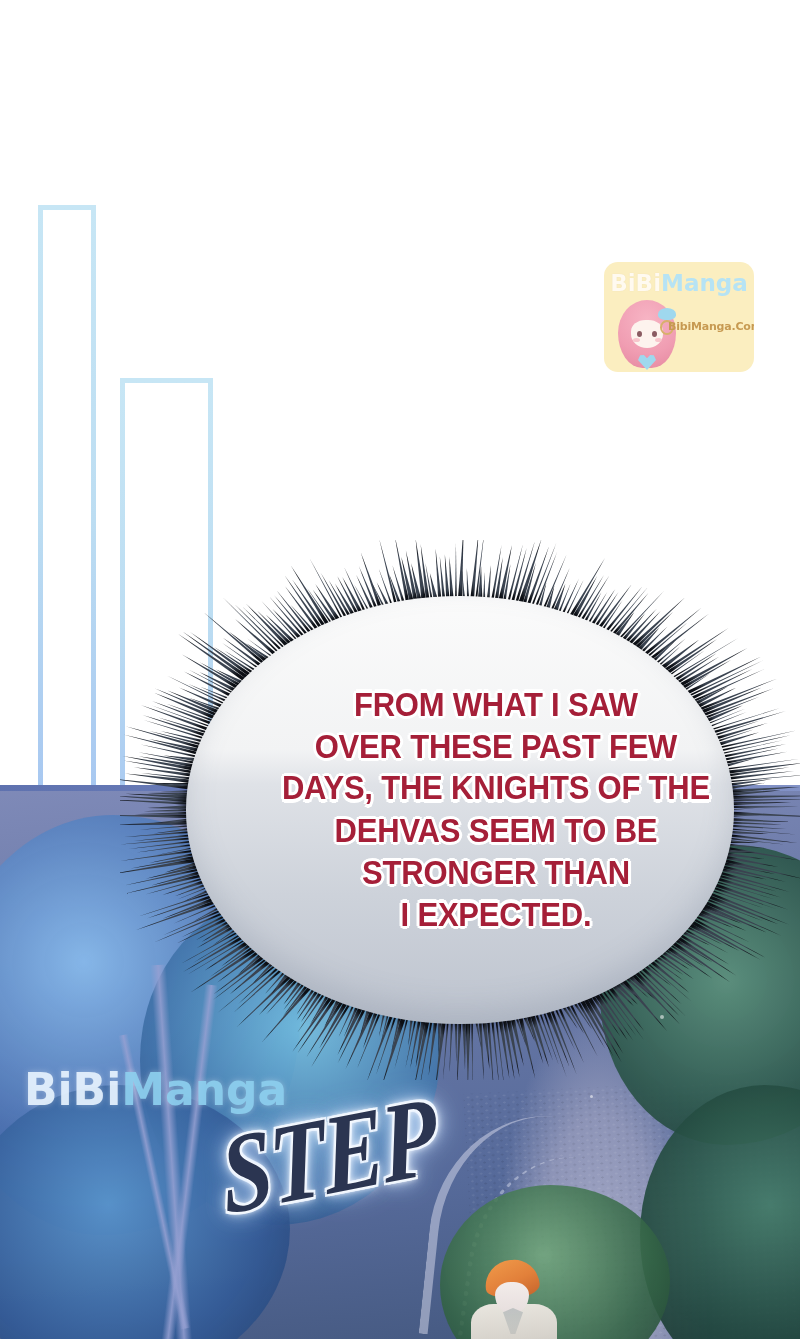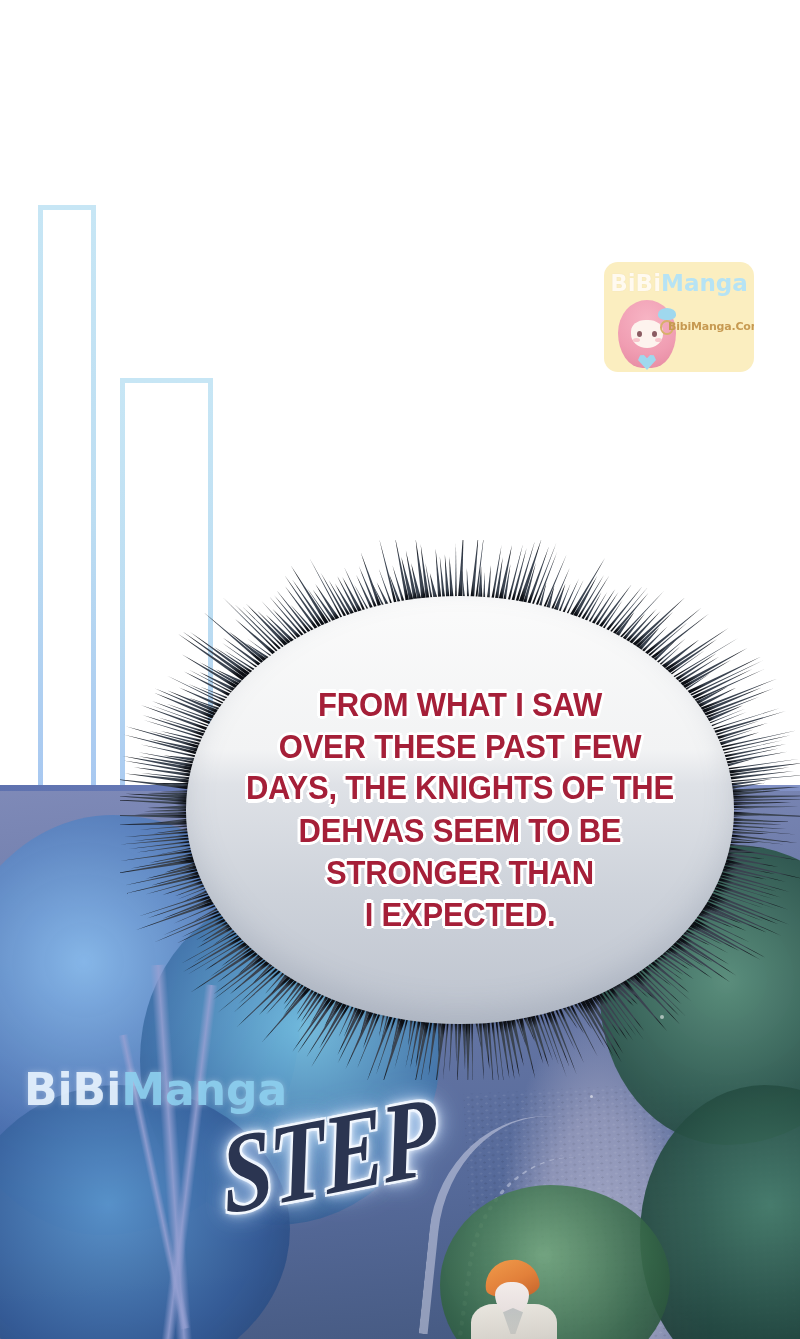--- a/index.html
+++ b/index.html
@@ -173,21 +173,21 @@
     background:
       linear-gradient(180deg,
         #fbfbfb 0%,
         #f2f3f4 36%,
         #dfe2e7 44%,
         #cdd2da 70%,
         #bec4cf 100%);
     box-shadow: inset 0 -14px 28px rgba(120,130,150,.25), 0 2px 10px rgba(0,0,0,.12);
     display: flex;
     align-items: center;
-    justify-content: center;
+    justify-content: flex-end;
     overflow: hidden;
   }
   .bubble-text {
     position: relative;
     text-align: center;
     font-family: "Liberation Sans", sans-serif;
     font-weight: 700;
     font-size: 31px;
     line-height: 1.28;
     letter-spacing: -0.2px;

